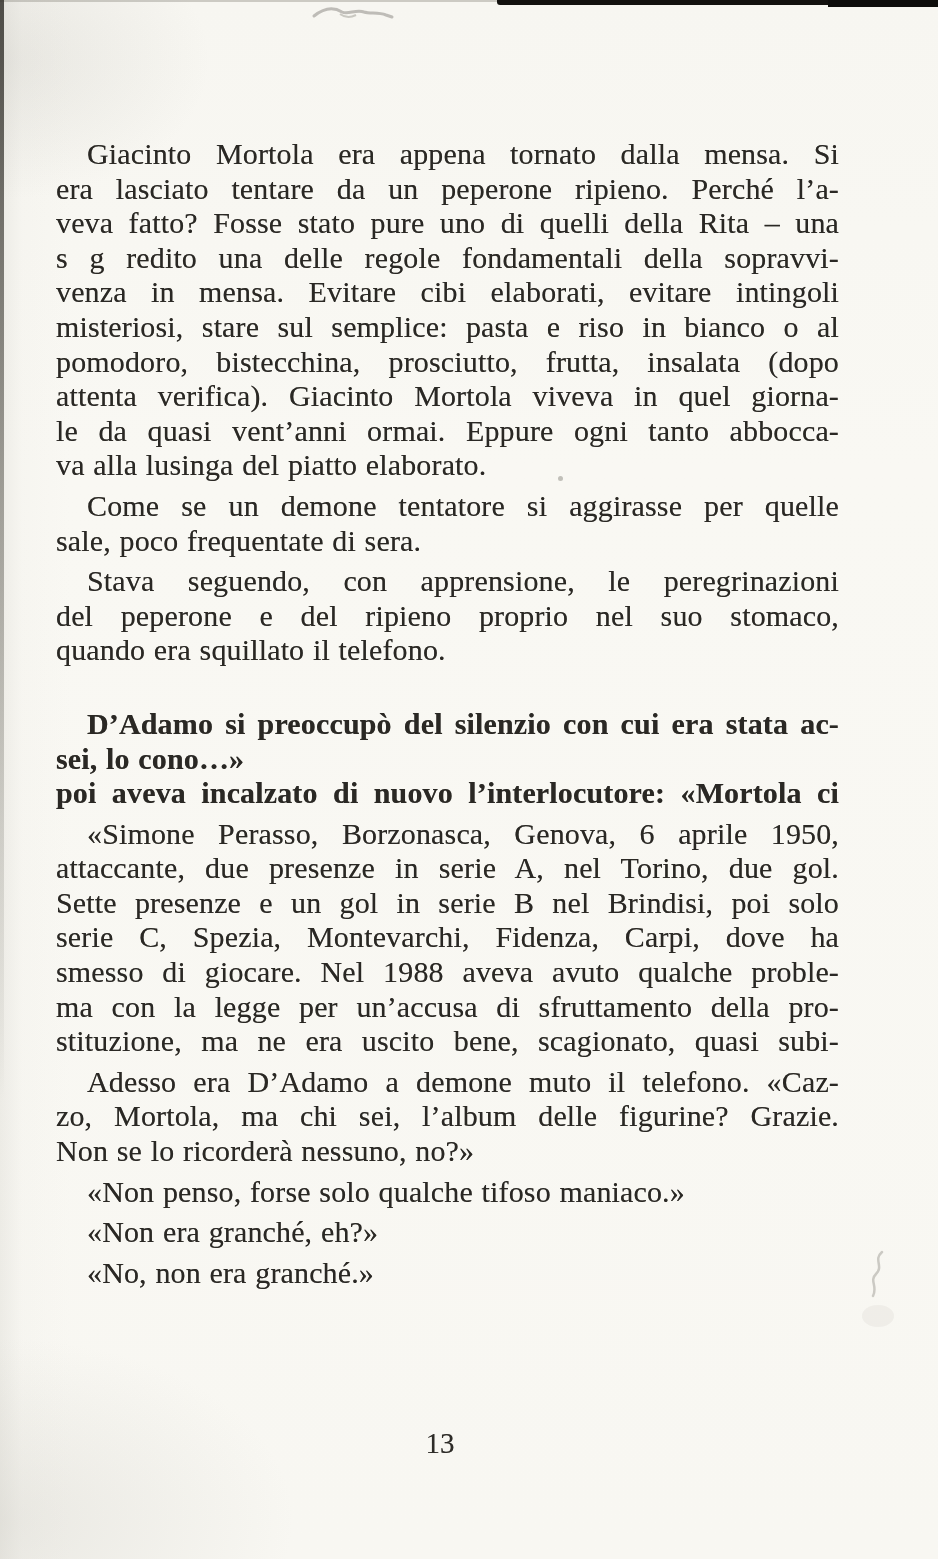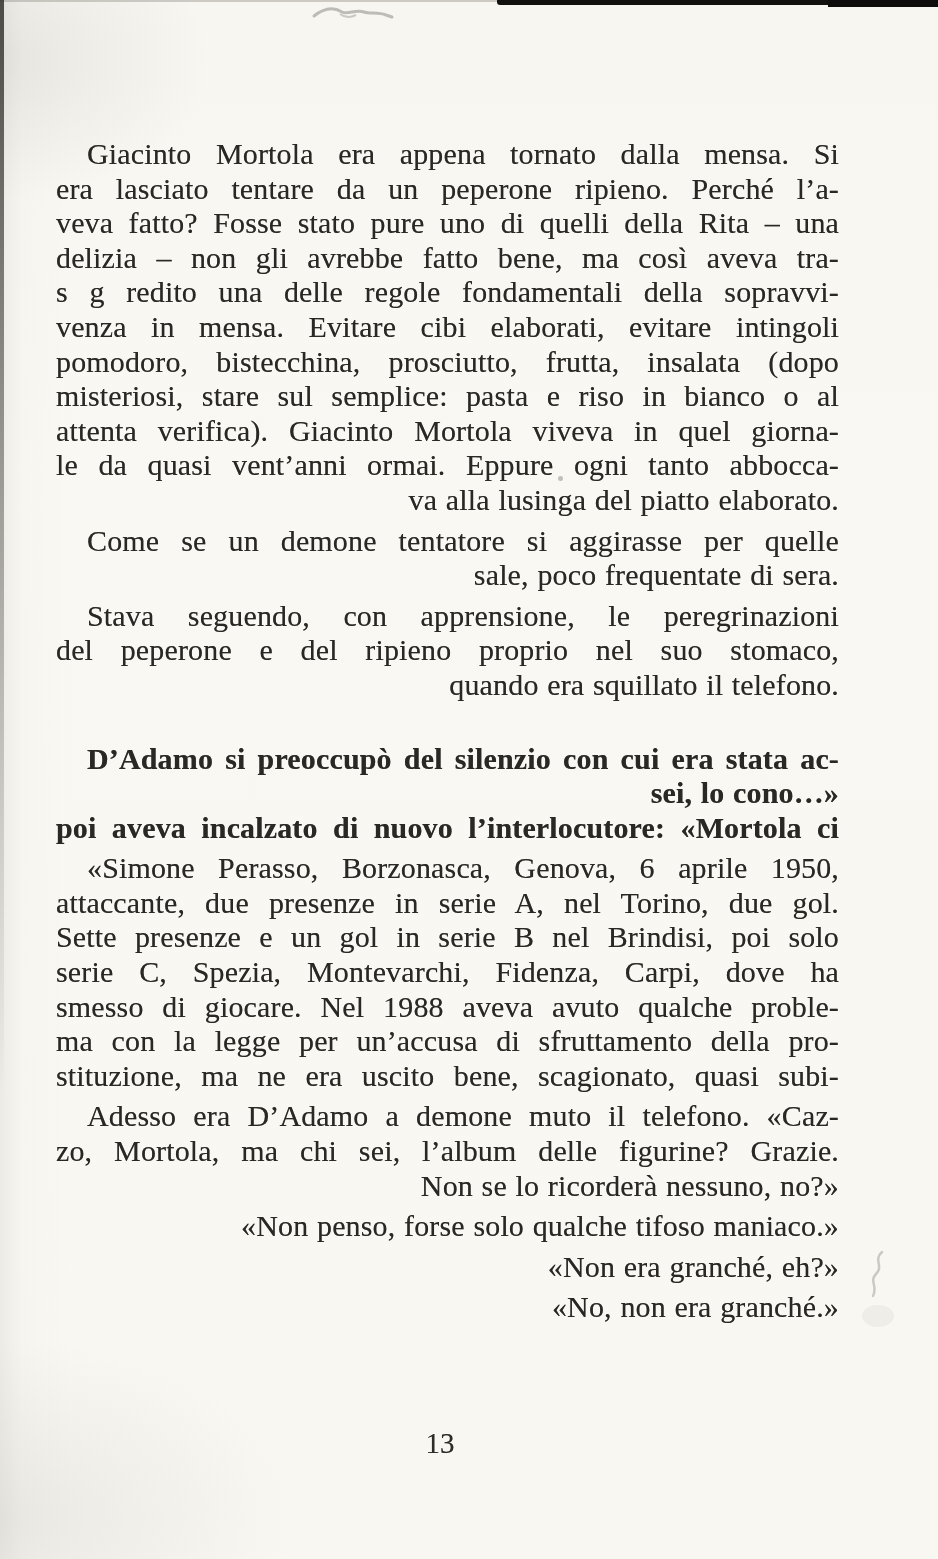--- a/index.html
+++ b/index.html
@@ -28,21 +28,21 @@
   #right-mark{left:858px;top:1246px;filter:blur(.3px);}
   #ink-speck{left:558px;top:476px;width:5px;height:5px;border-radius:50%;background:#8a8880;opacity:.5;}
 
   
   #text-block{position:absolute;left:50px;top:131px;width:795px;}
   .para{margin:6px;}
   .para.brk{margin-top:39px;font-weight:bold;}
   .line{
     font-size:30px;line-height:34.6px;height:34.6px;
     color:#2a2824;letter-spacing:.15px;word-spacing:1px;
-    text-align:right;white-space:normal;
+    text-align:left;white-space:normal;
     text-shadow:0 0 .4px rgba(42,40,36,.55);
   }
   .line.jst{text-align:justify;text-align-last:justify;}
   .line.ind{text-indent:31px;}
 
   #page-number{
     position:absolute;left:50px;top:1427px;width:780px;
     text-align:center;font-size:29px;color:#2e2c28;
     text-shadow:0 0 .4px rgba(42,40,36,.5);
     font-family:Liberation Serif, serif;
@@ -68,25 +68,24 @@
     <ellipse cx="20" cy="70" rx="16" ry="11" fill="#b9b7af" opacity="0.15"></ellipse>
   </svg>
 
   <div id="ink-speck" class="artifact"></div>
 
   <div id="text-block">
       <div class="para">
         <div class="line ind jst">Giacinto Mortola era appena tornato dalla mensa. Si</div>
         <div class="line jst">era lasciato tentare da un peperone ripieno. Perché l’a-</div>
         <div class="line jst">veva fatto? Fosse stato pure uno di quelli della Rita – una</div>
-        <div class="line jst">delizia – non gli avrebbe fatto bene, ma così aveva tra-</div>
         <div class="line jst">s g redito una delle regole fondamentali della sopravvi-</div>
         <div class="line jst">venza in mensa. Evitare cibi elaborati, evitare intingoli</div>
+        <div class="line jst">misteriosi, stare sul semplice: pasta e riso in bianco o al</div>
         <div class="line jst">pomodoro, bistecchina, prosciutto, frutta, insalata (dopo</div>
-        <div class="line jst">misteriosi, stare sul semplice: pasta e riso in bianco o al</div>
         <div class="line jst">attenta verifica). Giacinto Mortola viveva in quel giorna-</div>
         <div class="line jst">le da quasi vent’anni ormai. Eppure ogni tanto abbocca-</div>
         <div class="line">va alla lusinga del piatto elaborato.</div>
       </div>
       <div class="para">
         <div class="line ind jst">Come se un demone tentatore si aggirasse per quelle</div>
         <div class="line">sale, poco frequentate di sera.</div>
       </div>
       <div class="para">
         <div class="line ind jst">Stava seguendo, con apprensione, le peregrinazioni</div>

